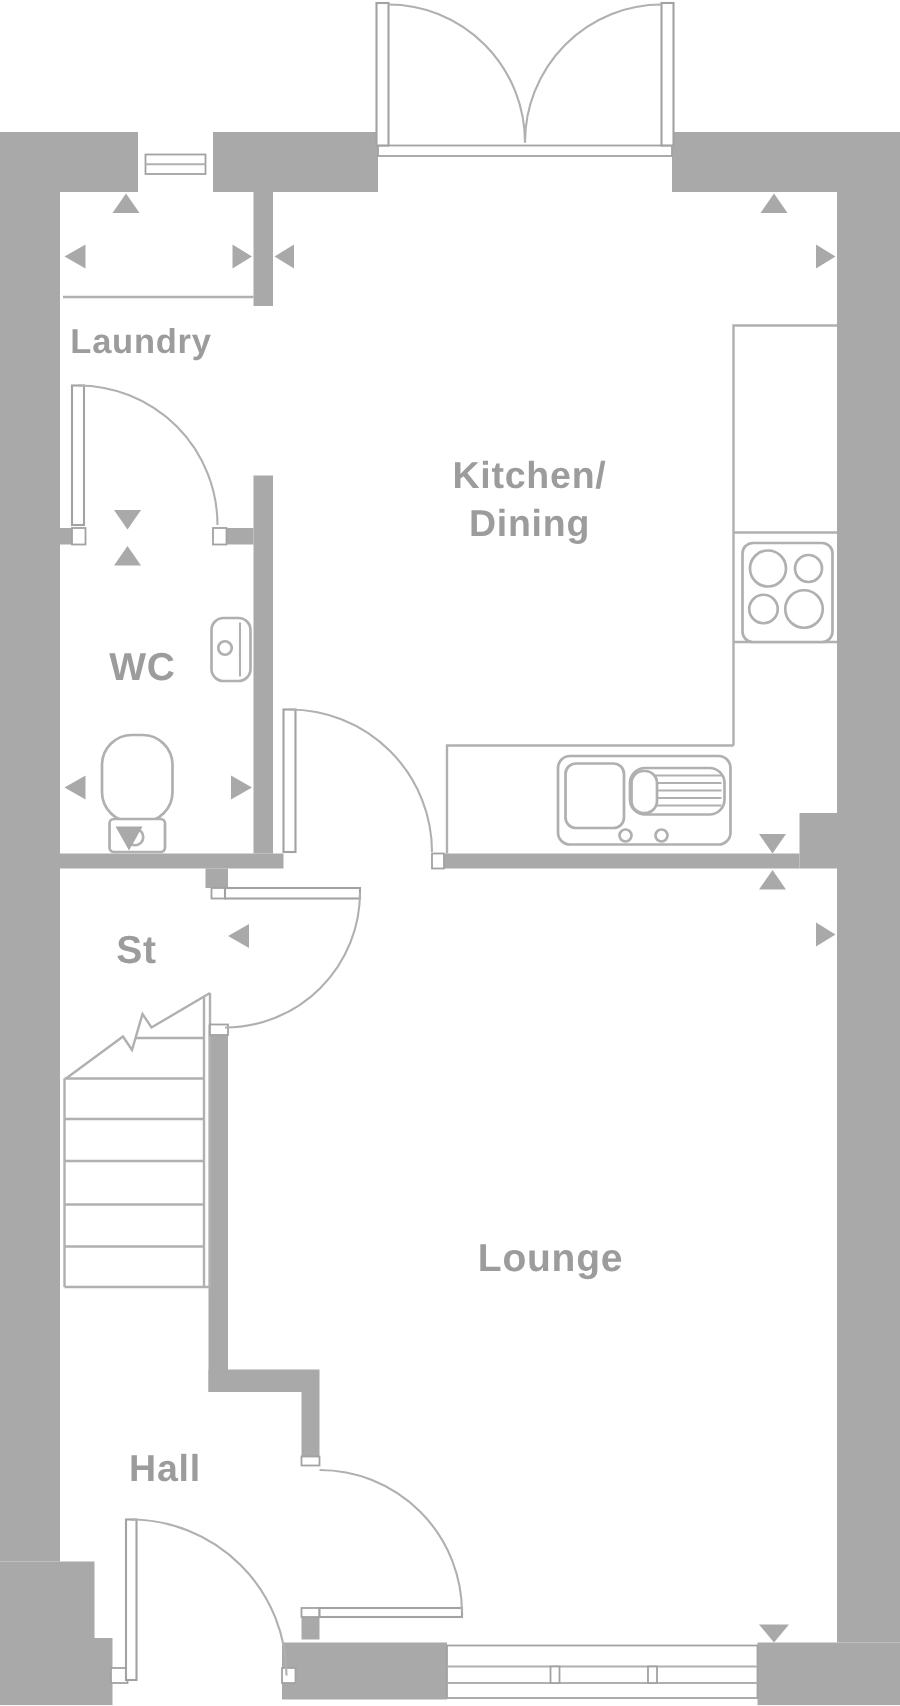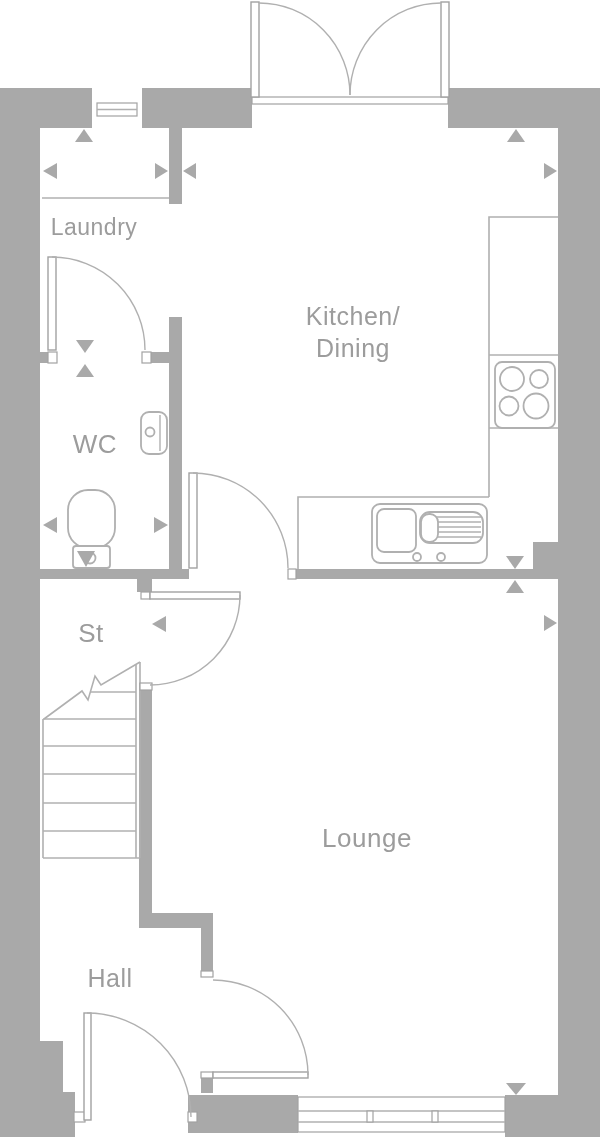--- a/index.html
+++ b/index.html
@@ -1,16 +1,16 @@
 <!DOCTYPE html>
 <html style="--bg: #ffffff; --wall: #a9a9a9; --line: #b0b0b0; --frame: #a2a2a2; --label: #9c9c9c;"><head>
 <meta charset="utf-8">
 <style>
   html,body{margin:0;padding:0;background:#fff;}
-  .plan-wrap{width:600px;height:1137px;position:relative;background:var(--bg,#fff);overflow:hidden;}
+  .plan-wrap{width:600px;height:1137px;position:relative;background:var(--bg,#fff);overflow:hidden;font-weight:bold;}
   svg{display:block;}
   text{font-family:"Liberation Sans", sans-serif;fill:var(--label,#9c9c9c);letter-spacing:0.5px;}
   .wall{fill:var(--wall,#a9a9a9);stroke:none;}
   .tri{fill:var(--wall,#a9a9a9);stroke:none;}
   .ln{stroke:var(--line,#b0b0b0);stroke-width:1.6;fill:none;}
   .fx{stroke:var(--line,#b0b0b0);stroke-width:1.8;fill:#fff;}
   .leaf{fill:#fff;stroke:var(--frame,#a2a2a2);stroke-width:1.4;}
   .frame{fill:#fff;stroke:var(--frame,#a2a2a2);stroke-width:1.2;}
   .arc{stroke:var(--line,#b0b0b0);stroke-width:1.4;fill:none;}
 </style>

